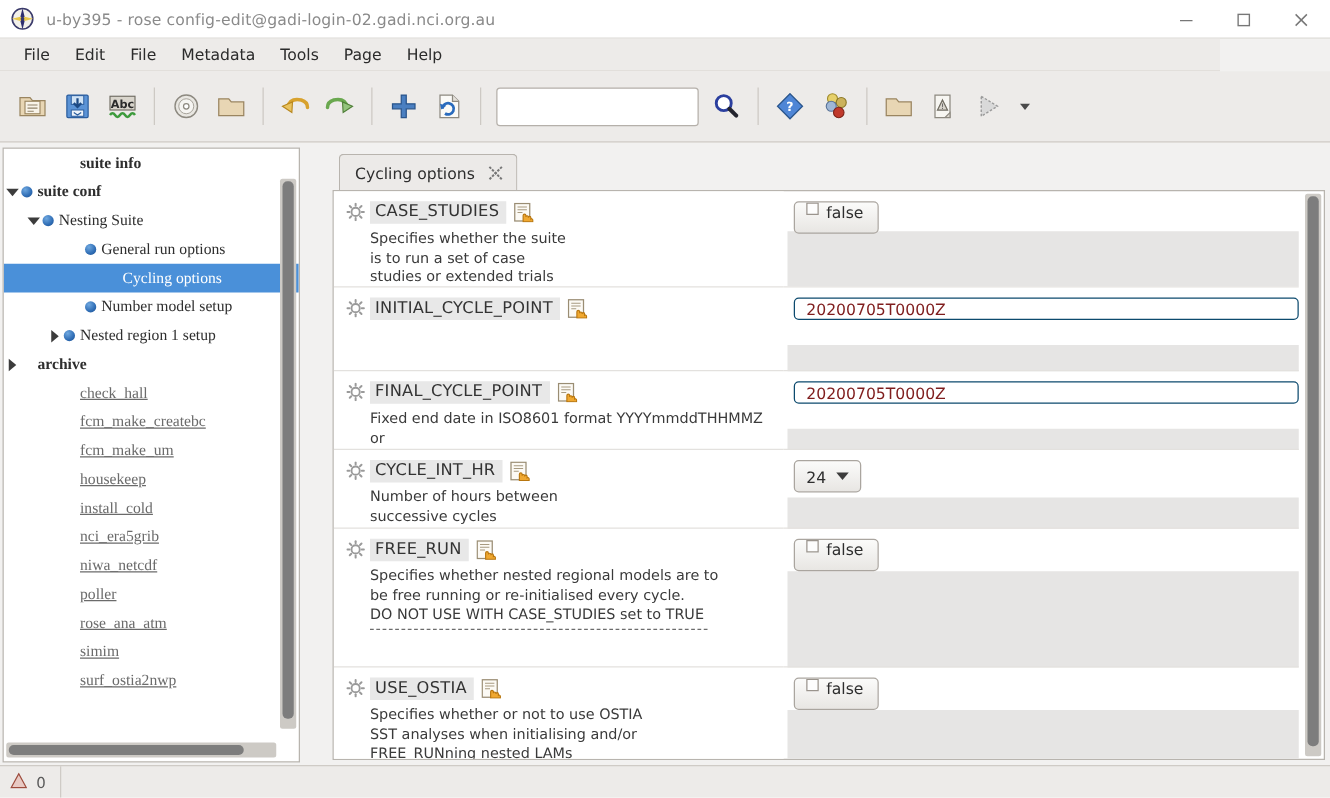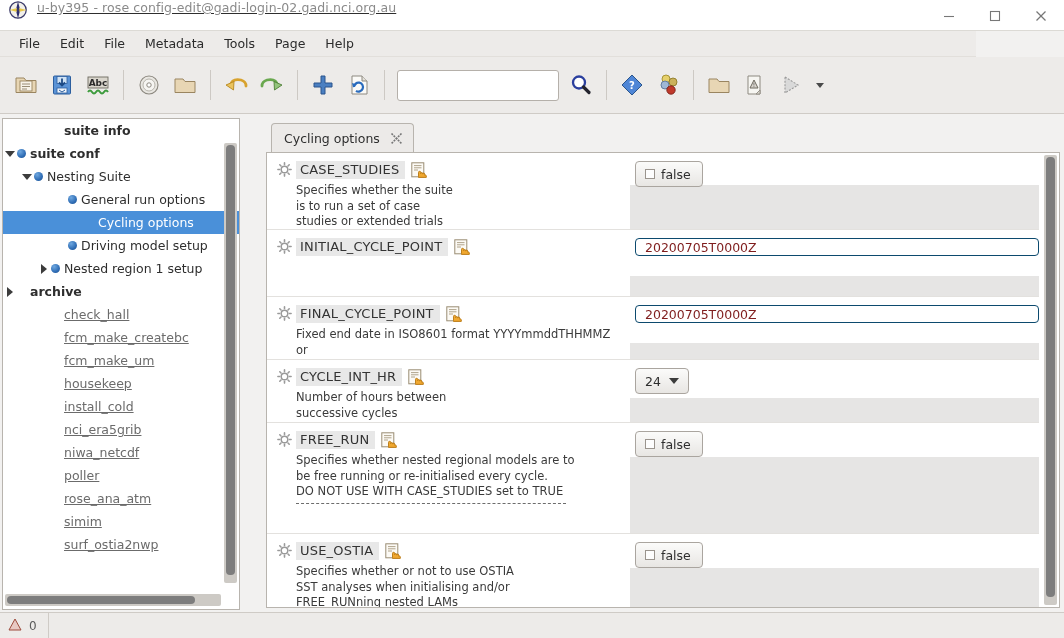--- a/index.html
+++ b/index.html
@@ -12,21 +12,21 @@
     background: #f2f1f0;
     color: #2e2e2e;
   }
   #app { position: relative; width: 1064px; height: 638px; background: #f2f1f0; }
 
   
   .titlebar {
     position: absolute; left: 0; top: 0; width: 1064px; height: 31px;
     background: #ffffff;
     border-bottom: 1px solid #dcdad5;
-    display: flex; align-items: flex-start; text-decoration: underline;
+    display: flex; align-items: center;
   }
   .title-icon { width: 20px; height: 20px; margin-left: 8px; margin-right: 9px; flex: 0 0 auto; }
   .title-text {
     font-size: 12.5px; color: #8a8a8a; letter-spacing: 0.1px; white-space: nowrap;
   }
   .win-btns { position: absolute; right: 0; top: 0; height: 31px; display: flex; }
   .win-btn {
     width: 46px; height: 31px; display: flex; align-items: center; justify-content: center;
     color: #6e6e6e;
   }
@@ -91,21 +91,21 @@
   .tw-down, .tw-right {
     width: 0; height: 0;
   }
   .tw-down { border-left: 5px solid transparent; border-right: 5px solid transparent; border-top: 6px solid #3c3c3c; }
   .tw-right { border-top: 5px solid transparent; border-bottom: 5px solid transparent; border-left: 6px solid #3c3c3c; }
   .bullet {
     width: 9px; height: 9px; border-radius: 50%;
     background: radial-gradient(circle at 35% 30%, #6fa8e0 0%, #2f6db5 60%, #1f4f8c 100%);
     flex: 0 0 9px; margin-right: 4px;
   }
-  .tree-label { color: #2e2e2e; }
+  .tree-label { color: #2e2e2e; font-family: Liberation Serif, serif; }
   .tree-label.bold { font-weight: bold; }
   .tree-label.link { color: #6b6b6b; text-decoration: underline; }
   .sb-vscroll {
     position: absolute; right: 2px; top: 24px; width: 13px; height: 440px;
     background: #cdcac5; border-radius: 2px;
   }
   .sb-vthumb {
     position: absolute; left: 2px; top: 2px; width: 9px; height: 430px;
     background: #7d7d7d; border-radius: 4px;
   }
@@ -167,21 +167,21 @@
   .cfg-right {
     flex: 1 1 auto; position: relative;
     border-top: 1px solid #e3e1de;
   }
   .cfg-row:first-child .cfg-right { border-top: none; }
   .val-widget { position: absolute; left: 8px; top: 8px; }
   .band {
     position: absolute; left: 3px; right: 0; background: #e6e5e4;
   }
   .chk-btn {
-    display: inline-flex; align-items: center; gap: 6px;
+    display: inline-flex; align-items: flex-start; gap: 6px;
     height: 26px; padding: 0 11px 0 9px;
     background: linear-gradient(#fbfbfa, #e8e6e3);
     border: 1px solid #aaa59f; border-radius: 4px;
     font-size: 12.5px; color: #2e2e2e;
   }
   .chk-box {
     width: 10px; height: 10px; background: #fdfdfd;
     border: 1px solid #9a948d;
   }
   .txt-field {
@@ -441,21 +441,21 @@
         <div class="tree-row selected">
           <div style="width: 68px; flex: 0 0 68px;"></div>
           <span class="twisty"></span>
           <span style="width: 13px; flex: 0 0 13px;"></span>
           <span class="tree-label">Cycling options</span>
         </div>
         <div class="tree-row">
           <div style="width: 51px; flex: 0 0 51px;"></div>
           <span class="twisty"></span>
           <span class="bullet"></span>
-          <span class="tree-label">Driving model setup</span>
+          <span class="tree-label">Number model setup</span>
         </div>
         <div class="tree-row">
           <div style="width: 34px; flex: 0 0 34px;"></div>
           <span class="twisty">
             <span class="tw-right"></span>
           </span>
           <span class="bullet"></span>
           <span class="tree-label">Nested region 1 setup</span>
         </div>
         <div class="tree-row">

